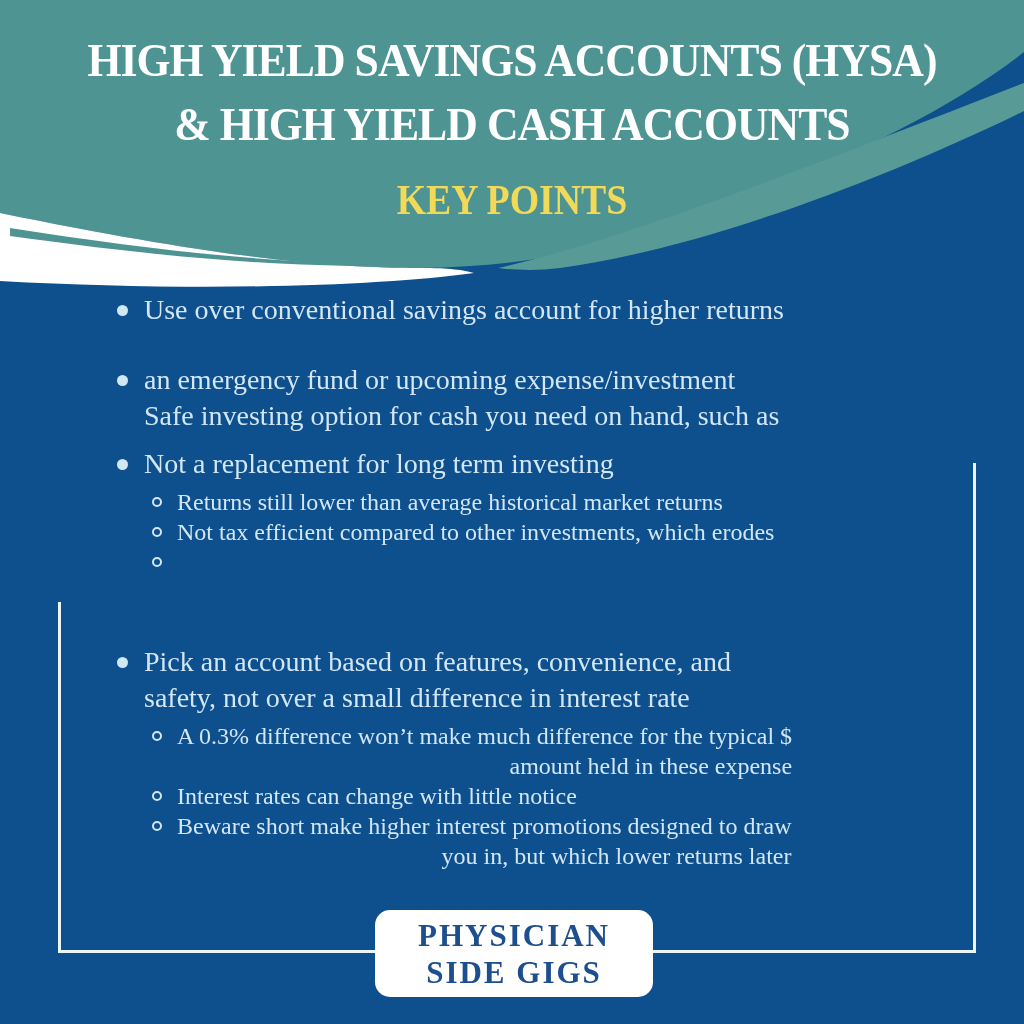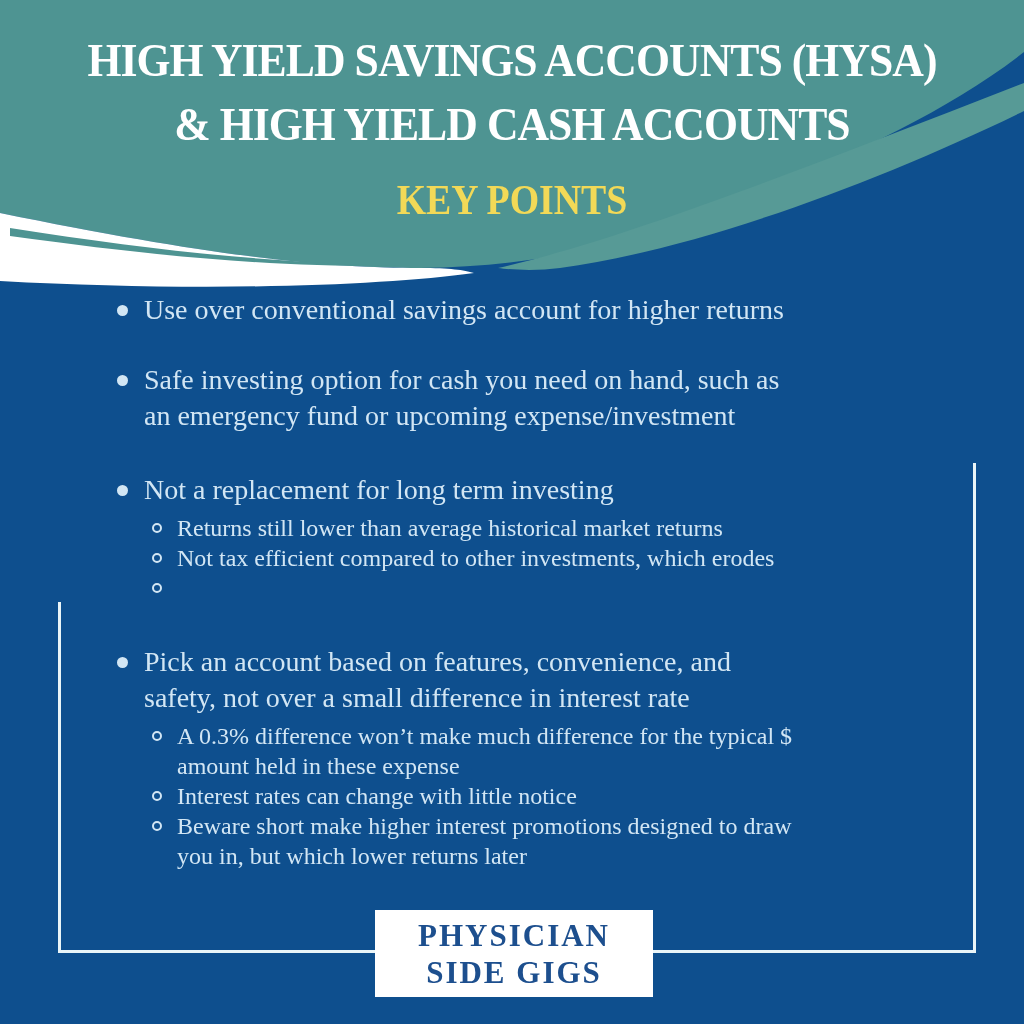--- a/index.html
+++ b/index.html
@@ -30,30 +30,30 @@
   .frame-left{left:58px;top:602px;width:3px;height:351px;}
   .frame-right{left:973px;top:463px;width:3px;height:490px;}
   .frame-bottom{left:58px;top:950px;width:918px;height:3px;}
   
   .group{position:absolute;left:100px;width:880px;color:#d2e6f4;z-index:1;}
   .row{display:flex;}
   .l1 .txt{font-size:28px;line-height:36px;}
   .marker1{width:44px;flex:0 0 44px;display:flex;justify-content:center;}
   .dot{width:11px;height:11px;border-radius:50%;background:#d2e6f4;margin-top:13px;}
   .subs{margin-top:5px;}
-  .sub{margin-left:37px;display:flex;}
+  .sub{margin-left:37px;display:flex;text-align:right;}
   .marker2{width:40px;flex:0 0 40px;display:flex;justify-content:center;}
   .ring{width:10px;height:10px;border-radius:50%;border:2px solid #d2e6f4;box-sizing:border-box;margin-top:10px;}
   .sub .txt{font-size:24px;line-height:30px;}
   .ln{display:block;white-space:nowrap;}
   
   .logo-box{
     position:absolute;left:375px;top:910px;width:278px;height:87px;
     background:#ffffff;z-index:3;
-    display:flex;flex-direction:column;align-items:center;justify-content:center;
+    display:flex;flex-direction:column;align-items:center;justify-content:center;border-radius:15px;
   }
   .logo-line{
     color:#1d4f8e;font-weight:700;font-size:31px;line-height:37px;
     letter-spacing:2px;white-space:nowrap;
   }
 </style>
 </head>
 <body>
 
 <div class="poster">
@@ -83,27 +83,27 @@
       </span>
     </div>
   </div>
 
   <div class="group l1" style="top:362px">
     <div class="row">
       <span class="marker1">
           <span class="dot"></span>
         </span>
       <span class="txt">
+        <span class="ln">an emergency fund or upcoming expense/investment</span>
         <span class="ln">Safe investing option for cash you need on hand, such as</span>
-        <span class="ln">an emergency fund or upcoming expense/investment</span>
       </span>
     </div>
   </div>
 
-  <div class="group l1" style="top:472px">
+  <div class="group l1" style="top:446px">
     <div class="row">
       <span class="marker1">
           <span class="dot"></span>
         </span>
       <span class="txt">
         <span class="ln">Not a replacement for long term investing</span>
       </span>
     </div>
     <div class="subs">
       <div class="sub">

